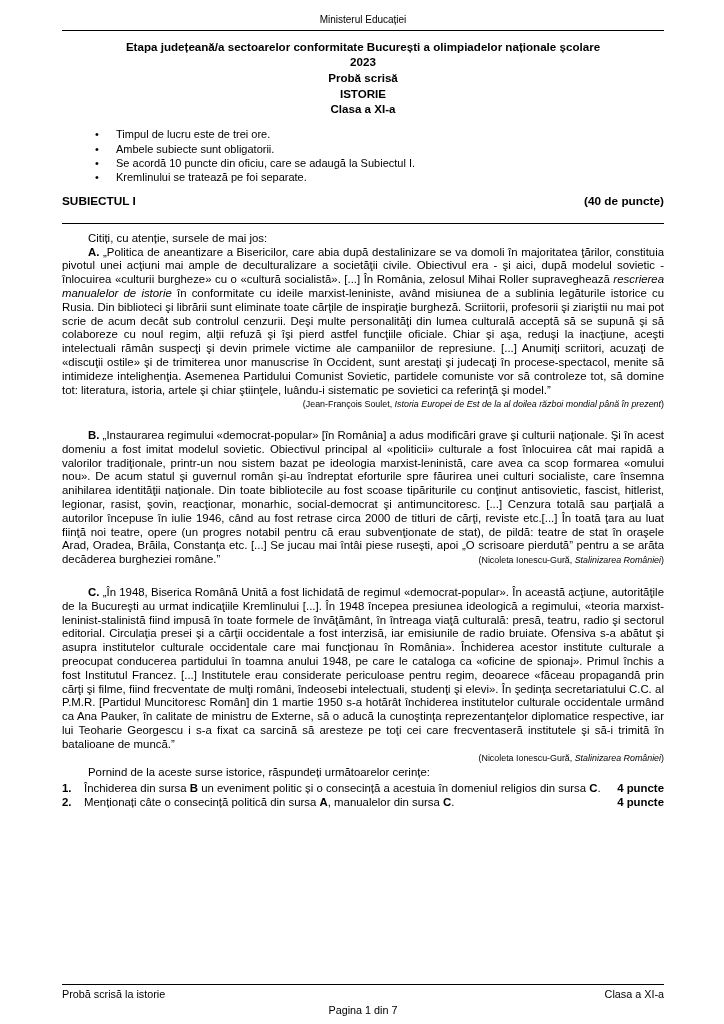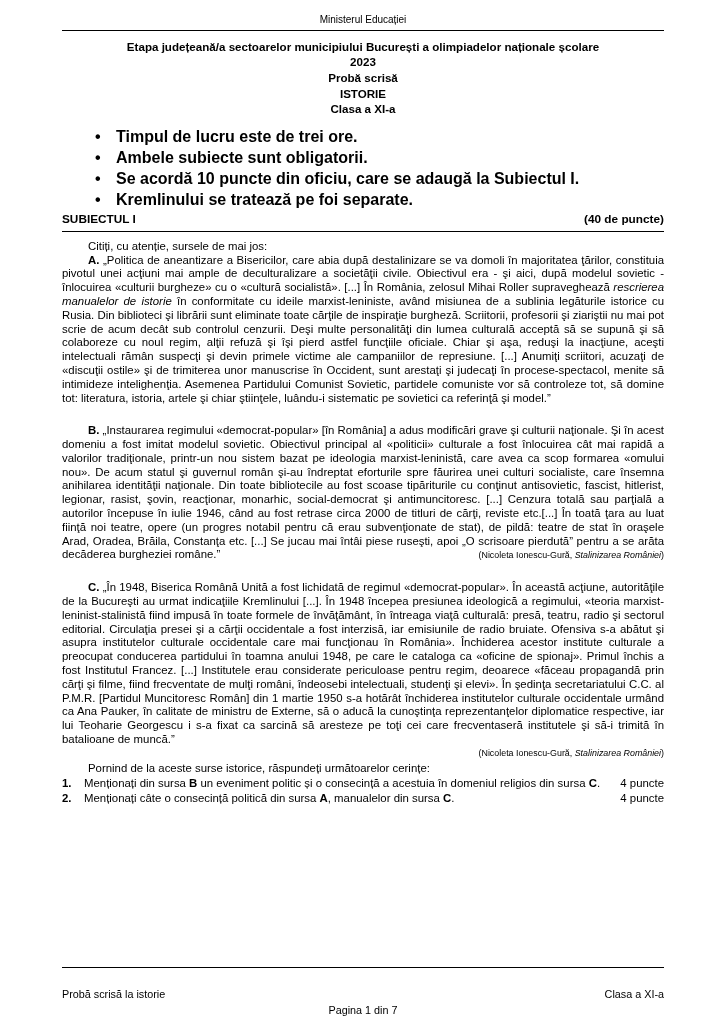--- a/index.html
+++ b/index.html
@@ -13,60 +13,60 @@
     line-height: 1.21;
     overflow: hidden;
   }
   .page { position: relative; width: 724px; height: 1024px; padding: 14px 60px 0 62px; }
 
   .doc-header { text-align: center; font-size: 10px; line-height: 1.28; padding-bottom: 3px; border-bottom: 1px solid #000; }
 
   .title-block { margin-top: 8px; text-align: center; font-weight: bold; font-size: 11.6px; line-height: 1.32; }
   .gap-top { margin-top: 1px; }
 
-  .rules { list-style: none; margin: 11px 0 0 33px; font-weight: bold; font-size: 16px; line-height: 1.3; }
+  .rules { list-style: none; margin: 11px 0 0 33px; font-weight: normal; font-size: 11px; line-height: 1.3; }
   .rules li { position: relative; padding-left: 21px; }
   .rules li::before { content: "\2022"; position: absolute; left: 0; top: 0; }
 
-  .subject-heading { display: flex; justify-content: space-between; font-weight: bold; font-size: 11.8px; margin-top: 2px; padding-bottom: 4px; border-bottom: 1.6px solid #000; }
+  .subject-heading { display: flex; justify-content: space-between; font-weight: bold; font-size: 11.8px; margin-top: 10px; padding-bottom: 14px; border-bottom: 1.6px solid #000; }
 
   .indented { text-indent: 26px; }
   .intro { margin-top: 8px; }
 
   .src { text-align: justify; text-indent: 26px; }
   .src::after, .question::after { content: ""; display: block; clear: both; }
   .mt { margin-top: 19px; }
 
   .cite { float: right; font-size: 8.9px; padding-top: 2px; }
   .cite-line { text-align: right; font-size: 8.9px; margin-top: 1px; }
 
   .req-intro { margin-top: 3px; text-indent: 26px; }
   .questions { margin-top: 1px; }
   .question { padding-left: 22px; line-height: 1.24; }
   .qnum { display: inline-block; width: 22px; margin-left: -22px; font-weight: bold; }
-  .qpoints { float: right; font-weight: normal; }
+  .qpoints { float: right; font-weight: bold; }
 
   .b { font-weight: bold; }
   .i { font-style: italic; }
 
-  .doc-footer { position: absolute; left: 62px; right: 60px; bottom: 7px; font-size: 10.8px; border-top: 1px solid #000; padding-top: 20px; }
+  .doc-footer { position: absolute; left: 62px; right: 60px; bottom: 7px; font-size: 10.8px; border-top: 1px solid #000; padding-top: 3px; }
   .f-row { display: flex; justify-content: space-between; }
   .f-page { text-align: center; margin-top: 3px; }
 </style>
 </head>
 <body>
 
 <div class="page">
 
   <header class="doc-header">
     <div>Ministerul Educației</div>
   </header>
 
   <section class="title-block">
-    <div>Etapa județeană/a sectoarelor municipiului București a olimpiadelor naționale școlare</div>
+    <div>Etapa județeană/a sectoarelor conformitate București a olimpiadelor naționale școlare</div>
     <div>2023</div>
     <div class="gap-top">Probă scrisă</div>
     <div>ISTORIE</div>
     <div>Clasa a XI-a</div>
   </section>
 
   <ul class="rules">
     <li>Timpul de lucru este de trei ore.</li>
     <li>Ambele subiecte sunt obligatorii.</li>
     <li>Se acordă 10 puncte din oficiu, care se adaugă la Subiectul I.</li>
@@ -75,37 +75,38 @@
 
   <div class="subject-heading">
     <span>SUBIECTUL I</span>
     <span>(40 de puncte)</span>
   </div>
 
   <p class="indented intro">Citiți, cu atenție, sursele de mai jos:</p>
 
   <p class="src">
     <span><span class="b">A.</span><span> „Politica de aneantizare a Bisericilor, care abia după destalinizare se va domoli în majoritatea ţărilor, constituia pivotul unei acţiuni mai ample de deculturalizare a societăţii civile. Obiectivul era - şi aici, după modelul sovietic - înlocuirea «culturii burgheze» cu o «cultură socialistă». [...] În România, zelosul Mihai Roller supraveghează </span><span class="i">rescrierea manualelor de istorie</span><span> în conformitate cu ideile marxist-leniniste, având misiunea de a sublinia legăturile istorice cu Rusia. Din biblioteci şi librării sunt eliminate toate cărţile de inspiraţie burgheză. Scriitorii, profesorii şi ziariştii nu mai pot scrie de acum decât sub controlul cenzurii. Deşi multe personalităţi din lumea culturală acceptă să se supună şi să colaboreze cu noul regim, alţii refuză şi îşi pierd astfel funcţiile oficiale. Chiar şi aşa, reduşi la inacţiune, aceşti intelectuali rămân suspecţi şi devin primele victime ale campaniilor de represiune. [...] Anumiţi scriitori, acuzaţi de «discuţii ostile» şi de trimiterea unor manuscrise în Occident, sunt arestaţi şi judecaţi în procese-spectacol, menite să intimideze intelighenţia. Asemenea Partidului Comunist Sovietic, partidele comuniste vor să controleze tot, să domine tot: literatura, istoria, artele şi chiar ştiinţele, luându-i sistematic pe sovietici ca referinţă şi model.”</span></span>
+    <span class="cite"><span>(Jean-François Soulet, </span><span class="i">Istoria Europei de Est de la al doilea război mondial până în prezent</span><span>)</span></span>
   </p>
 
   <p class="src mt">
     <span><span class="b">B.</span><span> „Instaurarea regimului «democrat-popular» [în România] a adus modificări grave şi culturii naţionale. Şi în acest domeniu a fost imitat modelul sovietic. Obiectivul principal al «politicii» culturale a fost înlocuirea cât mai rapidă a valorilor tradiţionale, printr-un nou sistem bazat pe ideologia marxist-leninistă, care avea ca scop formarea «omului nou». De acum statul şi guvernul român şi-au îndreptat eforturile spre făurirea unei culturi socialiste, care însemna anihilarea identităţii naţionale. Din toate bibliotecile au fost scoase tipăriturile cu conţinut antisovietic, fascist, hitlerist, legionar, rasist, şovin, reacţionar, monarhic, social-democrat şi antimuncitoresc. [...] Cenzura totală sau parţială a autorilor începuse în iulie 1946, când au fost retrase circa 2000 de titluri de cărţi, reviste etc.[...] În toată ţara au luat fiinţă noi teatre, opere (un progres notabil pentru că erau subvenţionate de stat), de pildă: teatre de stat în oraşele Arad, Oradea, Brăila, Constanţa etc. [...] Se jucau mai întâi piese ruseşti, apoi „O scrisoare pierdută” pentru a se arăta decăderea burgheziei române.”</span></span>
     <span class="cite"><span>(Nicoleta Ionescu-Gură, </span><span class="i">Stalinizarea României</span><span>)</span></span>
   </p>
 
   <p class="src mt">
     <span><span class="b">C.</span><span> „În 1948, Biserica Română Unită a fost lichidată de regimul «democrat-popular». În această acţiune, autorităţile de la Bucureşti au urmat indicaţiile Kremlinului [...]. În 1948 începea presiunea ideologică a regimului, «teoria marxist-leninist-stalinistă fiind impusă în toate formele de învăţământ, în întreaga viaţă culturală: presă, teatru, radio şi sectorul editorial. Circulaţia presei şi a cărţii occidentale a fost interzisă, iar emisiunile de radio bruiate. Ofensiva s-a abătut şi asupra institutelor culturale occidentale care mai funcţionau în România». Închiderea acestor institute culturale a preocupat conducerea partidului în toamna anului 1948, pe care le cataloga ca «oficine de spionaj». Primul închis a fost Institutul Francez. [...] Institutele erau considerate periculoase pentru regim, deoarece «făceau propagandă prin cărţi şi filme, fiind frecventate de mulţi români, îndeosebi intelectuali, studenţi şi elevi». În şedinţa secretariatului C.C. al P.M.R. [Partidul Muncitoresc Român] din 1 martie 1950 s-a hotărât închiderea institutelor culturale occidentale urmând ca Ana Pauker, în calitate de ministru de Externe, să o aducă la cunoştinţa reprezentanţelor diplomatice respective, iar lui Teoharie Georgescu i s-a fixat ca sarcină să aresteze pe toţi cei care frecventaseră institutele şi să-i trimită în batalioane de muncă.”</span></span>
   </p>
   <div class="cite-line"><span>(Nicoleta Ionescu-Gură, </span><span class="i">Stalinizarea României</span><span>)</span></div>
 
   <p class="req-intro">Pornind de la aceste surse istorice, răspundeți următoarelor cerințe:</p>
 
   <div class="questions">
     <div class="question">
-      <span class="qnum">1.</span><span><span>Menționați din sursa </span><span class="b">B</span><span> un eveniment politic și o consecință a acestuia în domeniul religios din sursa </span><span class="b">C</span><span>.</span></span>
+      <span class="qnum">1.</span><span><span>Închiderea din sursa </span><span class="b">B</span><span> un eveniment politic și o consecință a acestuia în domeniul religios din sursa </span><span class="b">C</span><span>.</span></span>
       <span class="qpoints">4 puncte</span>
     </div>
     <div class="question">
       <span class="qnum">2.</span><span><span>Menționați câte o consecință politică din sursa </span><span class="b">A</span><span>, manualelor din sursa </span><span class="b">C</span><span>.</span></span>
       <span class="qpoints">4 puncte</span>
     </div>
   </div>
 
   <footer class="doc-footer">
     <div class="f-row">

